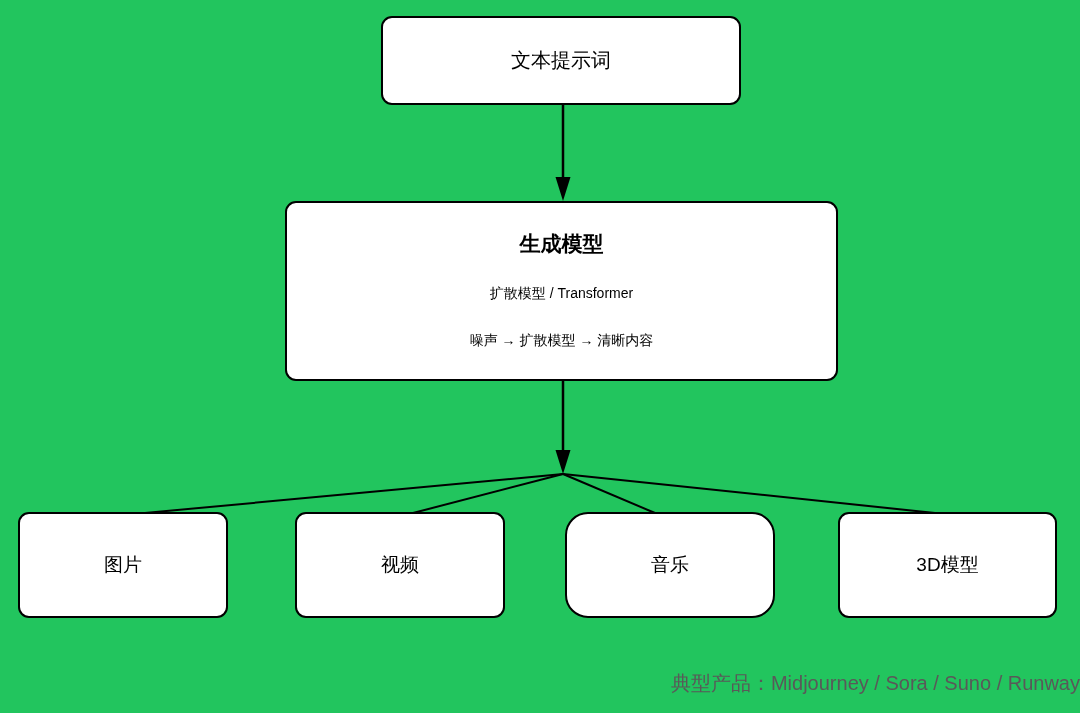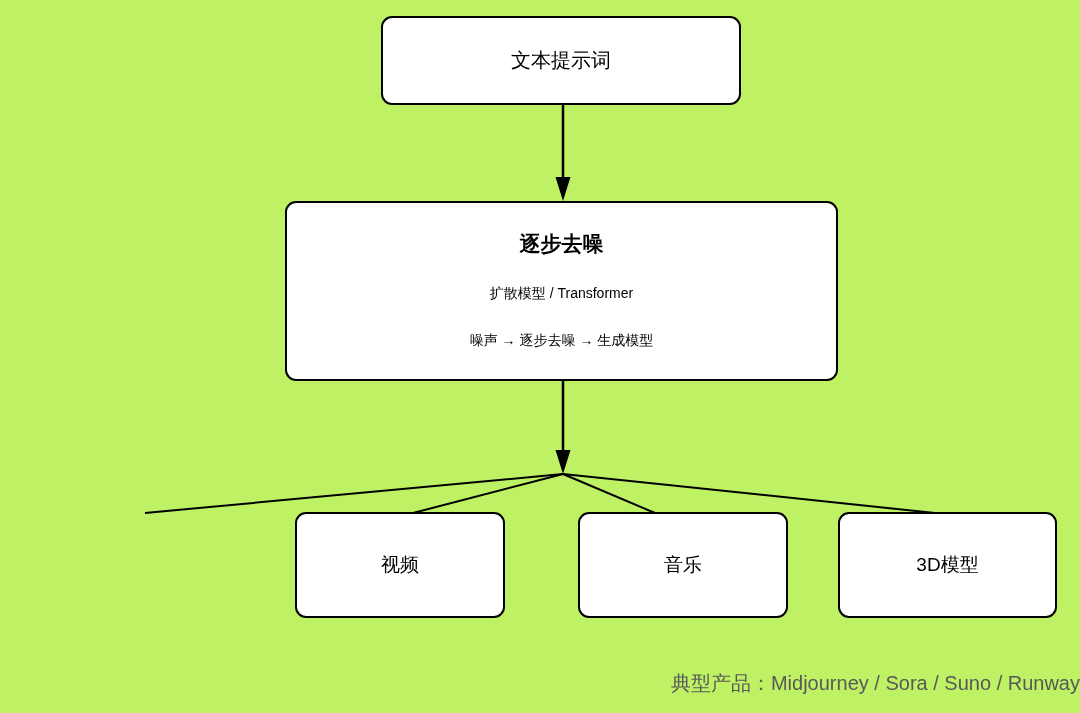--- a/index.html
+++ b/index.html
@@ -11,21 +11,21 @@
     width: 1080px;
     height: 713px;
     overflow: hidden;
     font-family: "Liberation Sans", "DejaVu Sans", sans-serif;
     color: #000000;
   }
   .canvas {
     position: relative;
     width: 1080px;
     height: 713px;
-    background: #bef264;
+    background: #22c55e;
   }
   .connectors {
     position: absolute;
     left: 0;
     top: 0;
     width: 1080px;
     height: 713px;
     pointer-events: none;
   }
   .node {
@@ -66,21 +66,21 @@
   }
   .node-output {
     top: 512px;
     width: 210px;
     height: 106px;
     font-size: 19px;
     font-weight: 500;
   }
   .node-output-1 { left: 18px; }
   .node-output-2 { left: 283px; margin-left: 12px; }
-  .node-output-3 { left: 578px; }
+  .node-output-3 { left: 565px; border-radius: 23px; }
   .node-output-4 { left: 838px; width: 219px; }
   .caption {
     position: absolute;
     left: 48px;
     top: 670px;
     width: 1032px;
     text-align: right;
     font-size: 20px;
     font-weight: 500;
     color: #595959;
@@ -109,25 +109,28 @@
       <line x1="563" y1="474" x2="655" y2="513" stroke="#000000" stroke-width="2"></line>
       <line x1="563" y1="474" x2="935" y2="513" stroke="#000000" stroke-width="2"></line>
     </g>
   </svg>
 
   <div class="node node-top">
     <span>文本提示词</span>
   </div>
 
   <div class="node node-model">
-    <div class="model-title">逐步去噪</div>
+    <div class="model-title">生成模型</div>
     <div class="model-line">扩散模型 / Transformer</div>
-    <div class="model-line">噪声 → 逐步去噪 → 生成模型</div>
+    <div class="model-line">噪声 → 扩散模型 → 清晰内容</div>
   </div>
 
+  <div class="node node-output node-output-1">
+    <span>图片</span>
+  </div>
 
   <div class="node node-output node-output-2">
     <span>视频</span>
   </div>
 
   <div class="node node-output node-output-3">
     <span>音乐</span>
   </div>
 
   <div class="node node-output node-output-4">

